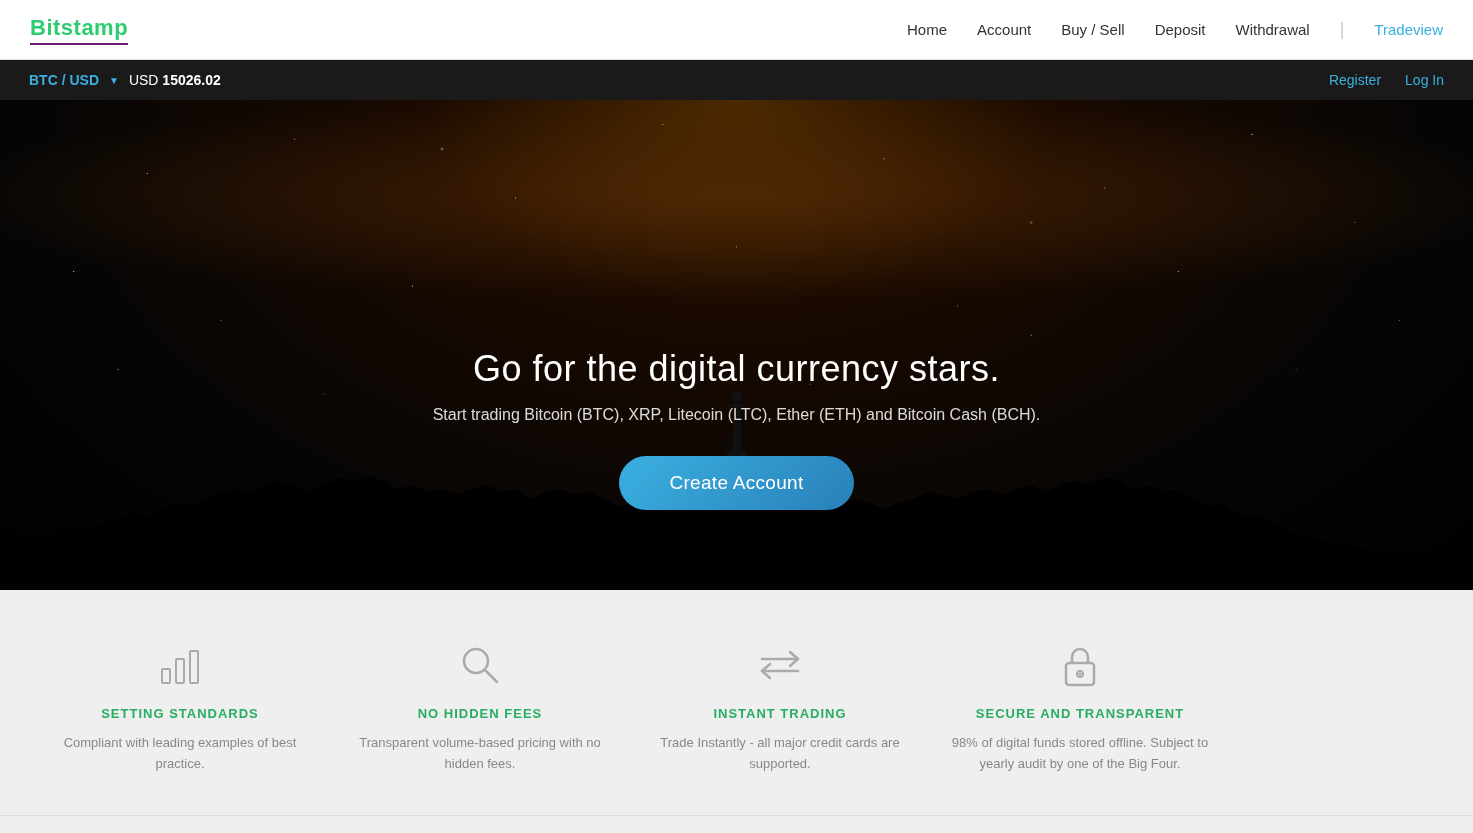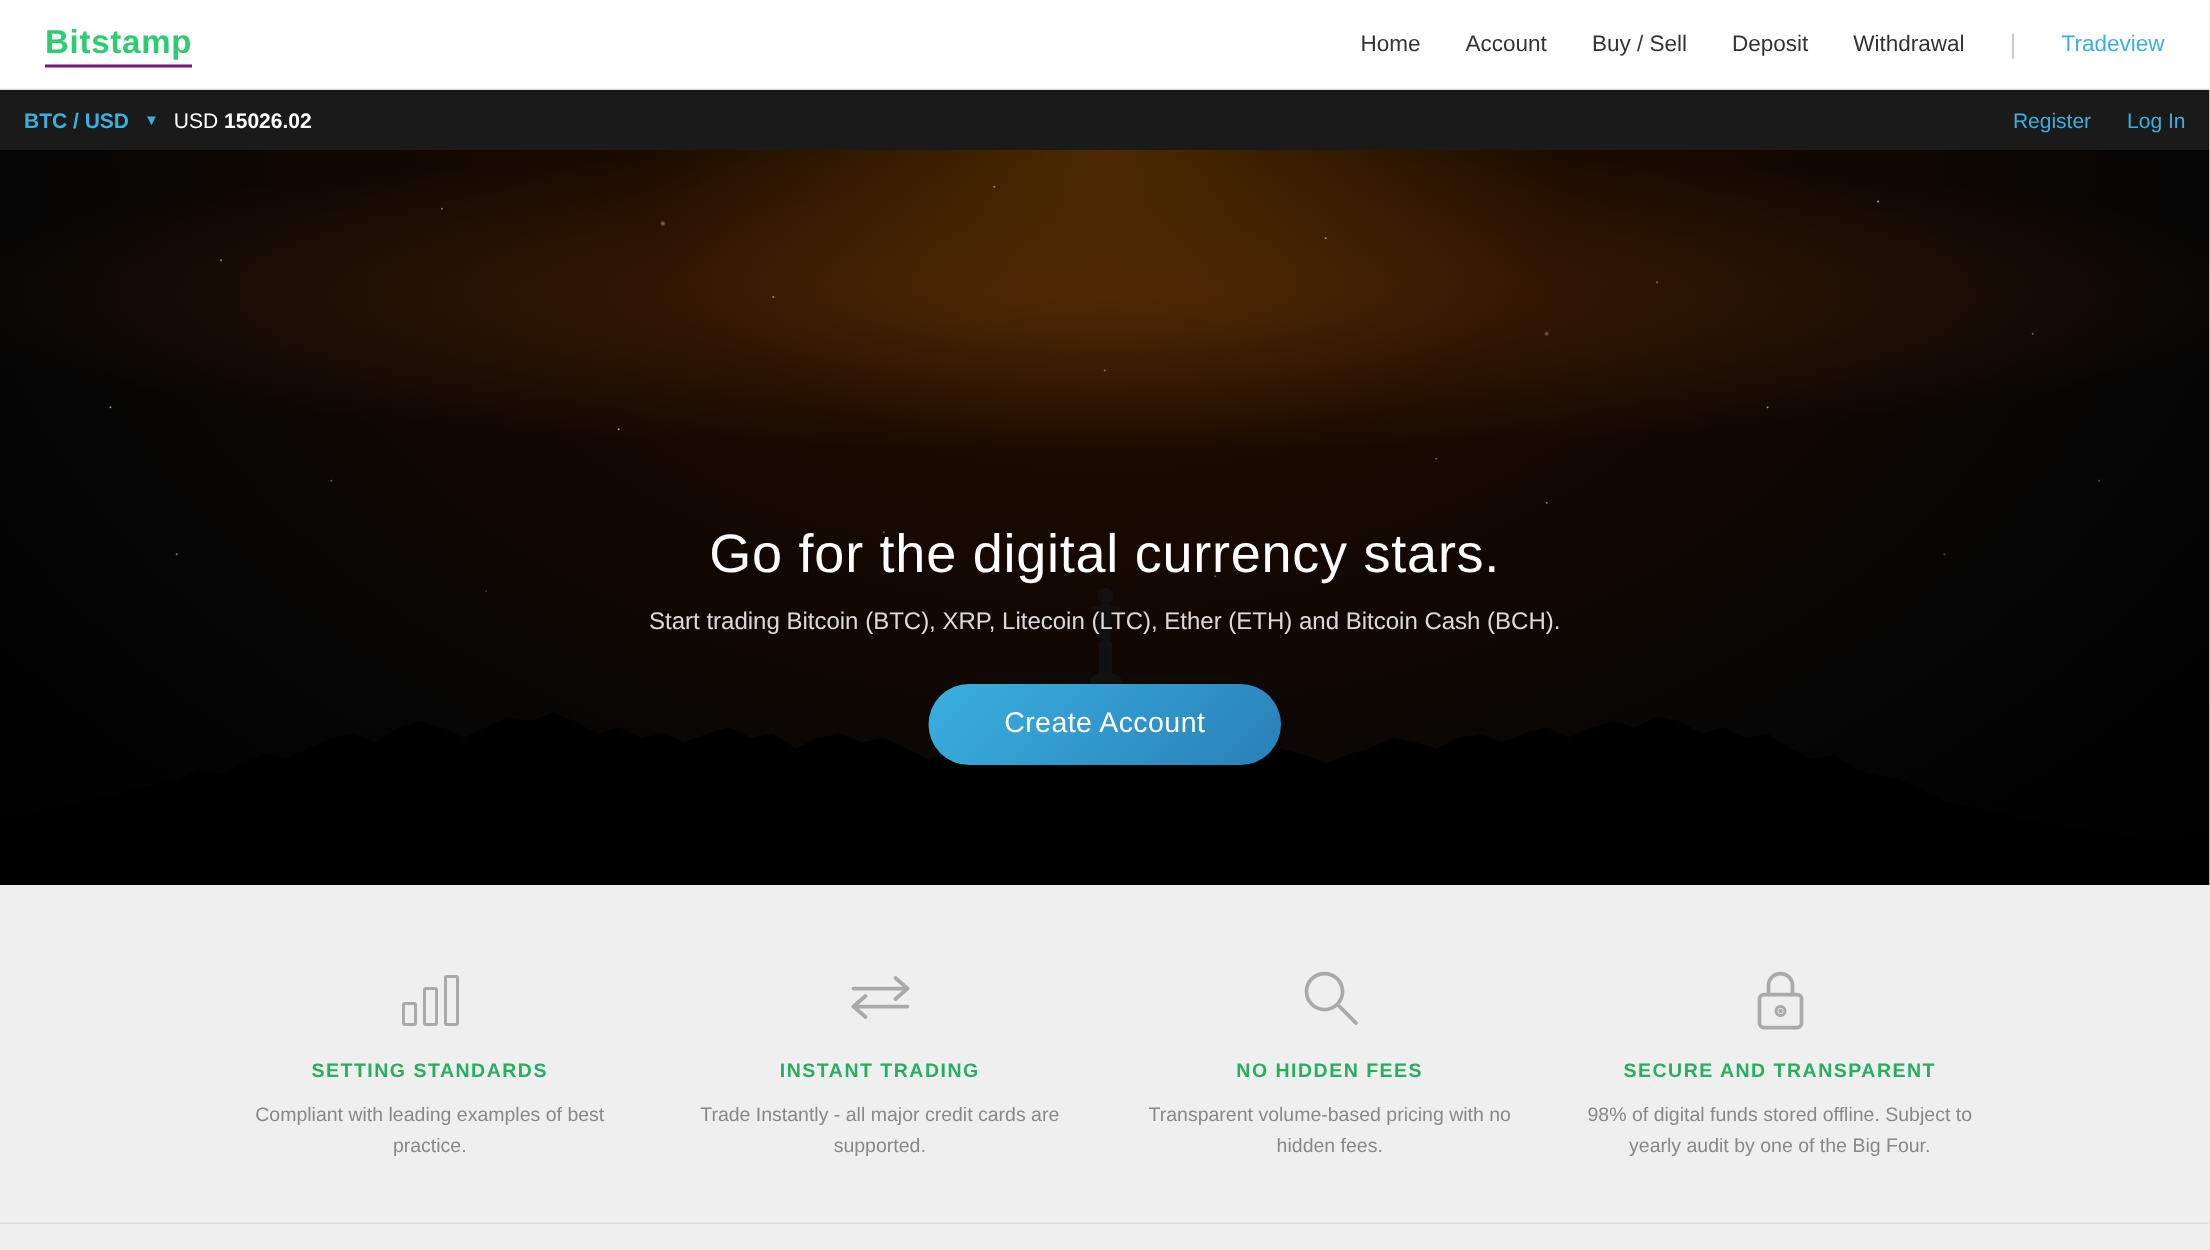--- a/index.html
+++ b/index.html
@@ -42,21 +42,21 @@
       font-size: 18px;
     }
 
     
     .ticker-bar {
       background: #1a1a1a;
       color: #fff;
       display: flex;
       align-items: center;
       justify-content: space-between;
-      padding: 0 16px;
+      padding: 0 29px;
       height: 40px;
       font-size: 14px;
     }
     .ticker-left {
       display: flex;
       align-items: center;
       gap: 10px;
     }
     .ticker-pair {
       color: #3ab0e0;
@@ -187,21 +187,20 @@
       cursor: pointer;
       font-weight: 500;
       letter-spacing: 0.3px;
     }
 
     
     .features {
       background: #efefef;
       padding: 50px 30px 40px;
       display: flex;
-      justify-content: center;
       gap: 0;
     }
     .feature-item {
       flex: 1;
       max-width: 300px;
       text-align: center;
       padding: 0 20px;
     }
     .feature-icon {
       height: 50px;
@@ -304,49 +303,49 @@
   <div class="feature-item">
     <div class="feature-icon">
       <svg width="48" height="48" viewBox="0 0 48 48" fill="none" xmlns="http://www.w3.org/2000/svg">
         <rect x="6" y="28" width="8" height="14" rx="1" stroke="#aaa" stroke-width="2" fill="none"></rect>
         <rect x="20" y="18" width="8" height="24" rx="1" stroke="#aaa" stroke-width="2" fill="none"></rect>
         <rect x="34" y="10" width="8" height="32" rx="1" stroke="#aaa" stroke-width="2" fill="none"></rect>
       </svg>
     </div>
     <div class="feature-title">SETTING STANDARDS</div>
     <div class="feature-desc">Compliant with leading examples of best practice.</div>
+  </div>
+
+  <div class="feature-item">
+    <div class="feature-icon">
+      <svg width="48" height="48" viewBox="0 0 48 48" fill="none" xmlns="http://www.w3.org/2000/svg">
+        <circle cx="20" cy="20" r="12" stroke="#aaa" stroke-width="2.5" fill="none"></circle>
+        <line x1="29" y1="29" x2="41" y2="41" stroke="#aaa" stroke-width="2.5" stroke-linecap="round"></line>
+      </svg>
+    </div>
+    <div class="feature-title">NO HIDDEN FEES</div>
+    <div class="feature-desc">Transparent volume-based pricing with no hidden fees.</div>
   </div>
 
   <div class="feature-item">
     <div class="feature-icon">
       <svg width="48" height="48" viewBox="0 0 48 48" fill="none" xmlns="http://www.w3.org/2000/svg">
         <line x1="6" y1="18" x2="42" y2="18" stroke="#aaa" stroke-width="2.5" stroke-linecap="round"></line>
         <polyline points="34,11 42,18 34,25" stroke="#aaa" stroke-width="2.5" fill="none" stroke-linecap="round" stroke-linejoin="round"></polyline>
         <line x1="42" y1="30" x2="6" y2="30" stroke="#aaa" stroke-width="2.5" stroke-linecap="round"></line>
         <polyline points="14,23 6,30 14,37" stroke="#aaa" stroke-width="2.5" fill="none" stroke-linecap="round" stroke-linejoin="round"></polyline>
       </svg>
     </div>
     <div class="feature-title">INSTANT TRADING</div>
     <div class="feature-desc">Trade Instantly - all major credit cards are supported.</div>
   </div>
 
   <div class="feature-item">
     <div class="feature-icon">
       <svg width="48" height="48" viewBox="0 0 48 48" fill="none" xmlns="http://www.w3.org/2000/svg">
-        <circle cx="20" cy="20" r="12" stroke="#aaa" stroke-width="2.5" fill="none"></circle>
-        <line x1="29" y1="29" x2="41" y2="41" stroke="#aaa" stroke-width="2.5" stroke-linecap="round"></line>
-      </svg>
-    </div>
-    <div class="feature-title">NO HIDDEN FEES</div>
-    <div class="feature-desc">Transparent volume-based pricing with no hidden fees.</div>
-  </div>
-
-  <div class="feature-item">
-    <div class="feature-icon">
-      <svg width="48" height="48" viewBox="0 0 48 48" fill="none" xmlns="http://www.w3.org/2000/svg">
         <rect x="10" y="22" width="28" height="22" rx="3" stroke="#aaa" stroke-width="2.5" fill="none"></rect>
         <path d="M16 22V16a8 8 0 1 1 16 0v6" stroke="#aaa" stroke-width="2.5" fill="none" stroke-linecap="round"></path>
         <circle cx="24" cy="33" r="3" stroke="#aaa" stroke-width="2" fill="none"></circle>
         <circle cx="24" cy="33" r="1.5" fill="#aaa"></circle>
       </svg>
     </div>
     <div class="feature-title">SECURE AND TRANSPARENT</div>
     <div class="feature-desc">98% of digital funds stored offline. Subject to yearly audit by one of the Big Four.</div>
   </div>
 

